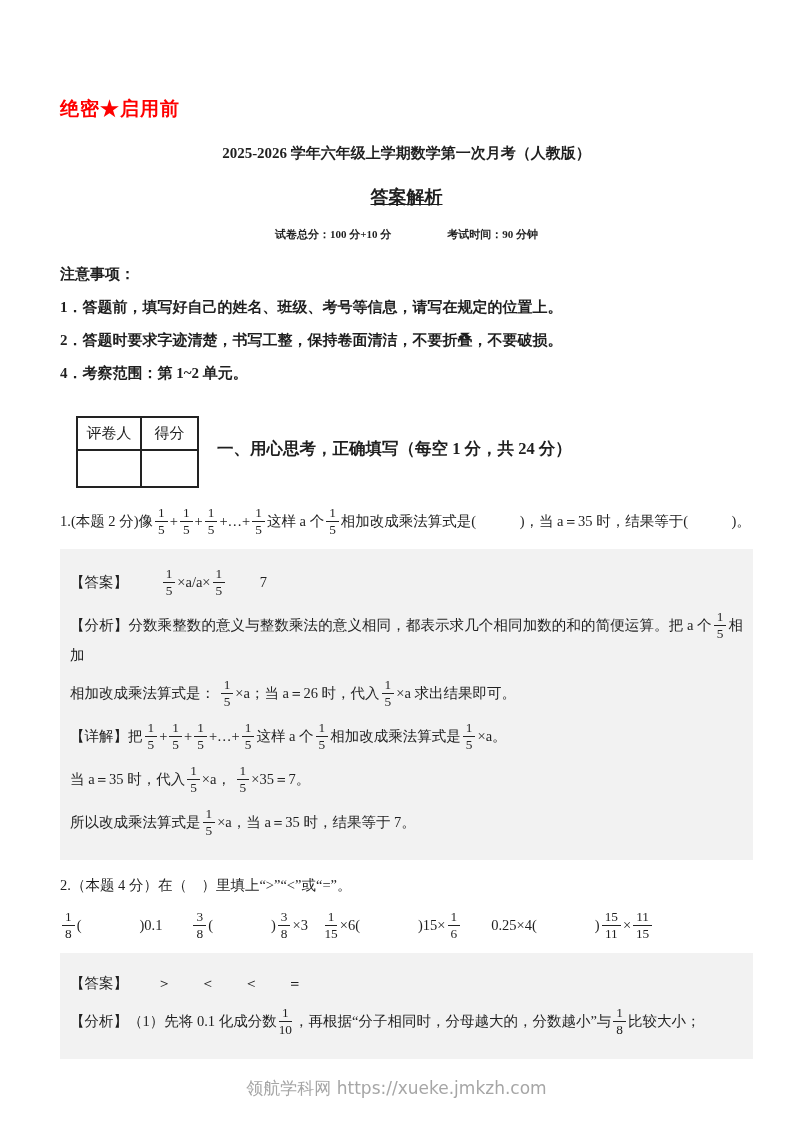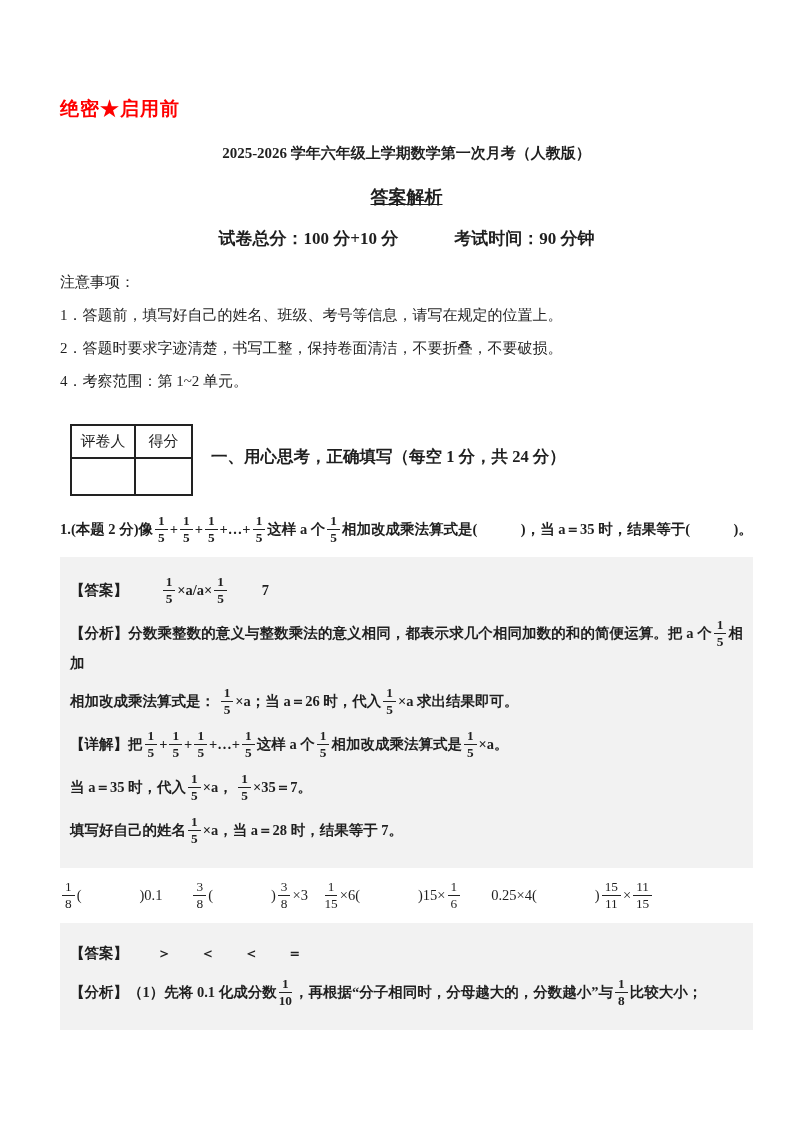--- a/index.html
+++ b/index.html
@@ -34,38 +34,39 @@
   .doc-subtitle {
     text-align: center;
     font-weight: bold;
     font-size: 18px;
     margin-top: 22px;
     text-decoration: underline;
   }
   .meta-line {
     text-align: center;
     font-weight: bold;
-    font-size: 17px;
+    font-size: 11px;
     margin-top: 18px;
   }
   .meta-line .gap { display: inline-block; width: 56px; }
   .notice { margin-top: 16px; font-size: 15px; }
   .notice p {
     line-height: 33px;
     white-space: pre-wrap;
     text-align: justify;
+    font-weight: bold;
   }
   .score-row {
     display: flex;
     align-items: flex-start;
     margin-top: 26px;
   }
   table.score-table {
     border-collapse: collapse;
-    margin-left: 10px;
+    margin-left: 16px;
   }
   table.score-table td {
     border: 2px solid #222;
     font-size: 15px;
     text-align: center;
     vertical-align: middle;
   }
   table.score-table tr:first-child td { height: 33px; }
   table.score-table tr:last-child td { height: 37px; }
   table.score-table td:first-child { width: 64px; }
@@ -74,33 +75,32 @@
     font-weight: bold;
     font-size: 16.5px;
     margin: 22px 0 0 18px;
     white-space: pre-wrap;
   }
   .qtext {
     font-size: 14.5px;
     white-space: pre-wrap;
     line-height: 1.6;
   }
-  .q1-line { margin-top: 18px; font-weight: bold; }
+  .q1-line { margin-top: 18px; }
   .ansblock {
     background: #f2f2f2;
     margin-top: 10px;
     padding: 8px 10px 10px 10px;
     font-size: 14.5px;
   }
   .ansblock p {
     white-space: pre-wrap;
     line-height: 1.75;
     margin: 10px 0;
     text-align: justify;
-    font-weight: bold;
   }
   .q2-line { margin-top: 14px; }
   .compare-line { margin-top: 12px; font-size: 14.5px; }
   .frac {
     display: inline-flex;
     flex-direction: column;
     align-items: center;
     vertical-align: middle;
     line-height: 1.05;
     margin: 1px 2px;
@@ -163,27 +163,29 @@
     </div>
 
     <div class="qtext q1-line"><span>1.(本题 2 分)像</span><span class="frac"><span class="num">1</span><span class="den">5</span></span><span>+</span><span class="frac"><span class="num">1</span><span class="den">5</span></span><span>+</span><span class="frac"><span class="num">1</span><span class="den">5</span></span><span>+…+</span><span class="frac"><span class="num">1</span><span class="den">5</span></span><span>这样 a 个</span><span class="frac"><span class="num">1</span><span class="den">5</span></span><span>相加改成乘法算式是(　　　)，当 a＝35 时，结果等于(　　　)。</span></div>
 
     <div class="ansblock">
       <p><span>【答案】　　 </span><span class="frac"><span class="num">1</span><span class="den">5</span></span><span>×a/a×</span><span class="frac"><span class="num">1</span><span class="den">5</span></span><span>　　 7</span></p>
       <p><span>【分析】分数乘整数的意义与整数乘法的意义相同，都表示求几个相同加数的和的简便运算。把 a 个</span><span class="frac"><span class="num">1</span><span class="den">5</span></span><span>相加</span></p>
       <p><span>相加改成乘法算式是： </span><span class="frac"><span class="num">1</span><span class="den">5</span></span><span>×a；当 a＝26 时，代入</span><span class="frac"><span class="num">1</span><span class="den">5</span></span><span>×a 求出结果即可。</span></p>
       <p><span>【详解】把</span><span class="frac"><span class="num">1</span><span class="den">5</span></span><span>+</span><span class="frac"><span class="num">1</span><span class="den">5</span></span><span>+</span><span class="frac"><span class="num">1</span><span class="den">5</span></span><span>+…+</span><span class="frac"><span class="num">1</span><span class="den">5</span></span><span>这样 a 个</span><span class="frac"><span class="num">1</span><span class="den">5</span></span><span>相加改成乘法算式是</span><span class="frac"><span class="num">1</span><span class="den">5</span></span><span>×a。</span></p>
       <p><span>当 a＝35 时，代入</span><span class="frac"><span class="num">1</span><span class="den">5</span></span><span>×a， </span><span class="frac"><span class="num">1</span><span class="den">5</span></span><span>×35＝7。</span></p>
-      <p><span>填写好自己的姓名</span><span class="frac"><span class="num">1</span><span class="den">5</span></span><span>×a，当 a＝28 时，结果等于 7。</span></p>
+      <p><span>所以改成乘法算式是</span><span class="frac"><span class="num">1</span><span class="den">5</span></span><span>×a，当 a＝35 时，结果等于 7。</span></p>
     </div>
 
+    <div class="qtext q2-line">2.（本题 4 分）在（　）里填上“&gt;”“&lt;”或“=”。</div>
 
     <div class="qtext compare-line"><span class="frac"><span class="num">1</span><span class="den">8</span></span><span>(　　　　)0.1　　</span><span class="frac"><span class="num">3</span><span class="den">8</span></span><span>(　　　　)</span><span class="frac"><span class="num">3</span><span class="den">8</span></span><span>×3　</span><span class="frac"><span class="num">1</span><span class="den">15</span></span><span>×6(　　　　)15×</span><span class="frac"><span class="num">1</span><span class="den">6</span></span><span>　　0.25×4(　　　　)</span><span class="frac"><span class="num">15</span><span class="den">11</span></span><span>×</span><span class="frac"><span class="num">11</span><span class="den">15</span></span></div>
 
     <div class="ansblock">
       <p>【答案】　　＞　　＜　　＜　　＝</p>
       <p><span>【分析】（1）先将 0.1 化成分数</span><span class="frac"><span class="num">1</span><span class="den">10</span></span><span>，再根据“分子相同时，分母越大的，分数越小”与</span><span class="frac"><span class="num">1</span><span class="den">8</span></span><span>比较大小；</span></p>
 
     </div>
 
   </div>
 
+  <div class="watermark">领航学科网 https://xueke.jmkzh.com</div>
 </div>
 
 </body></html>

